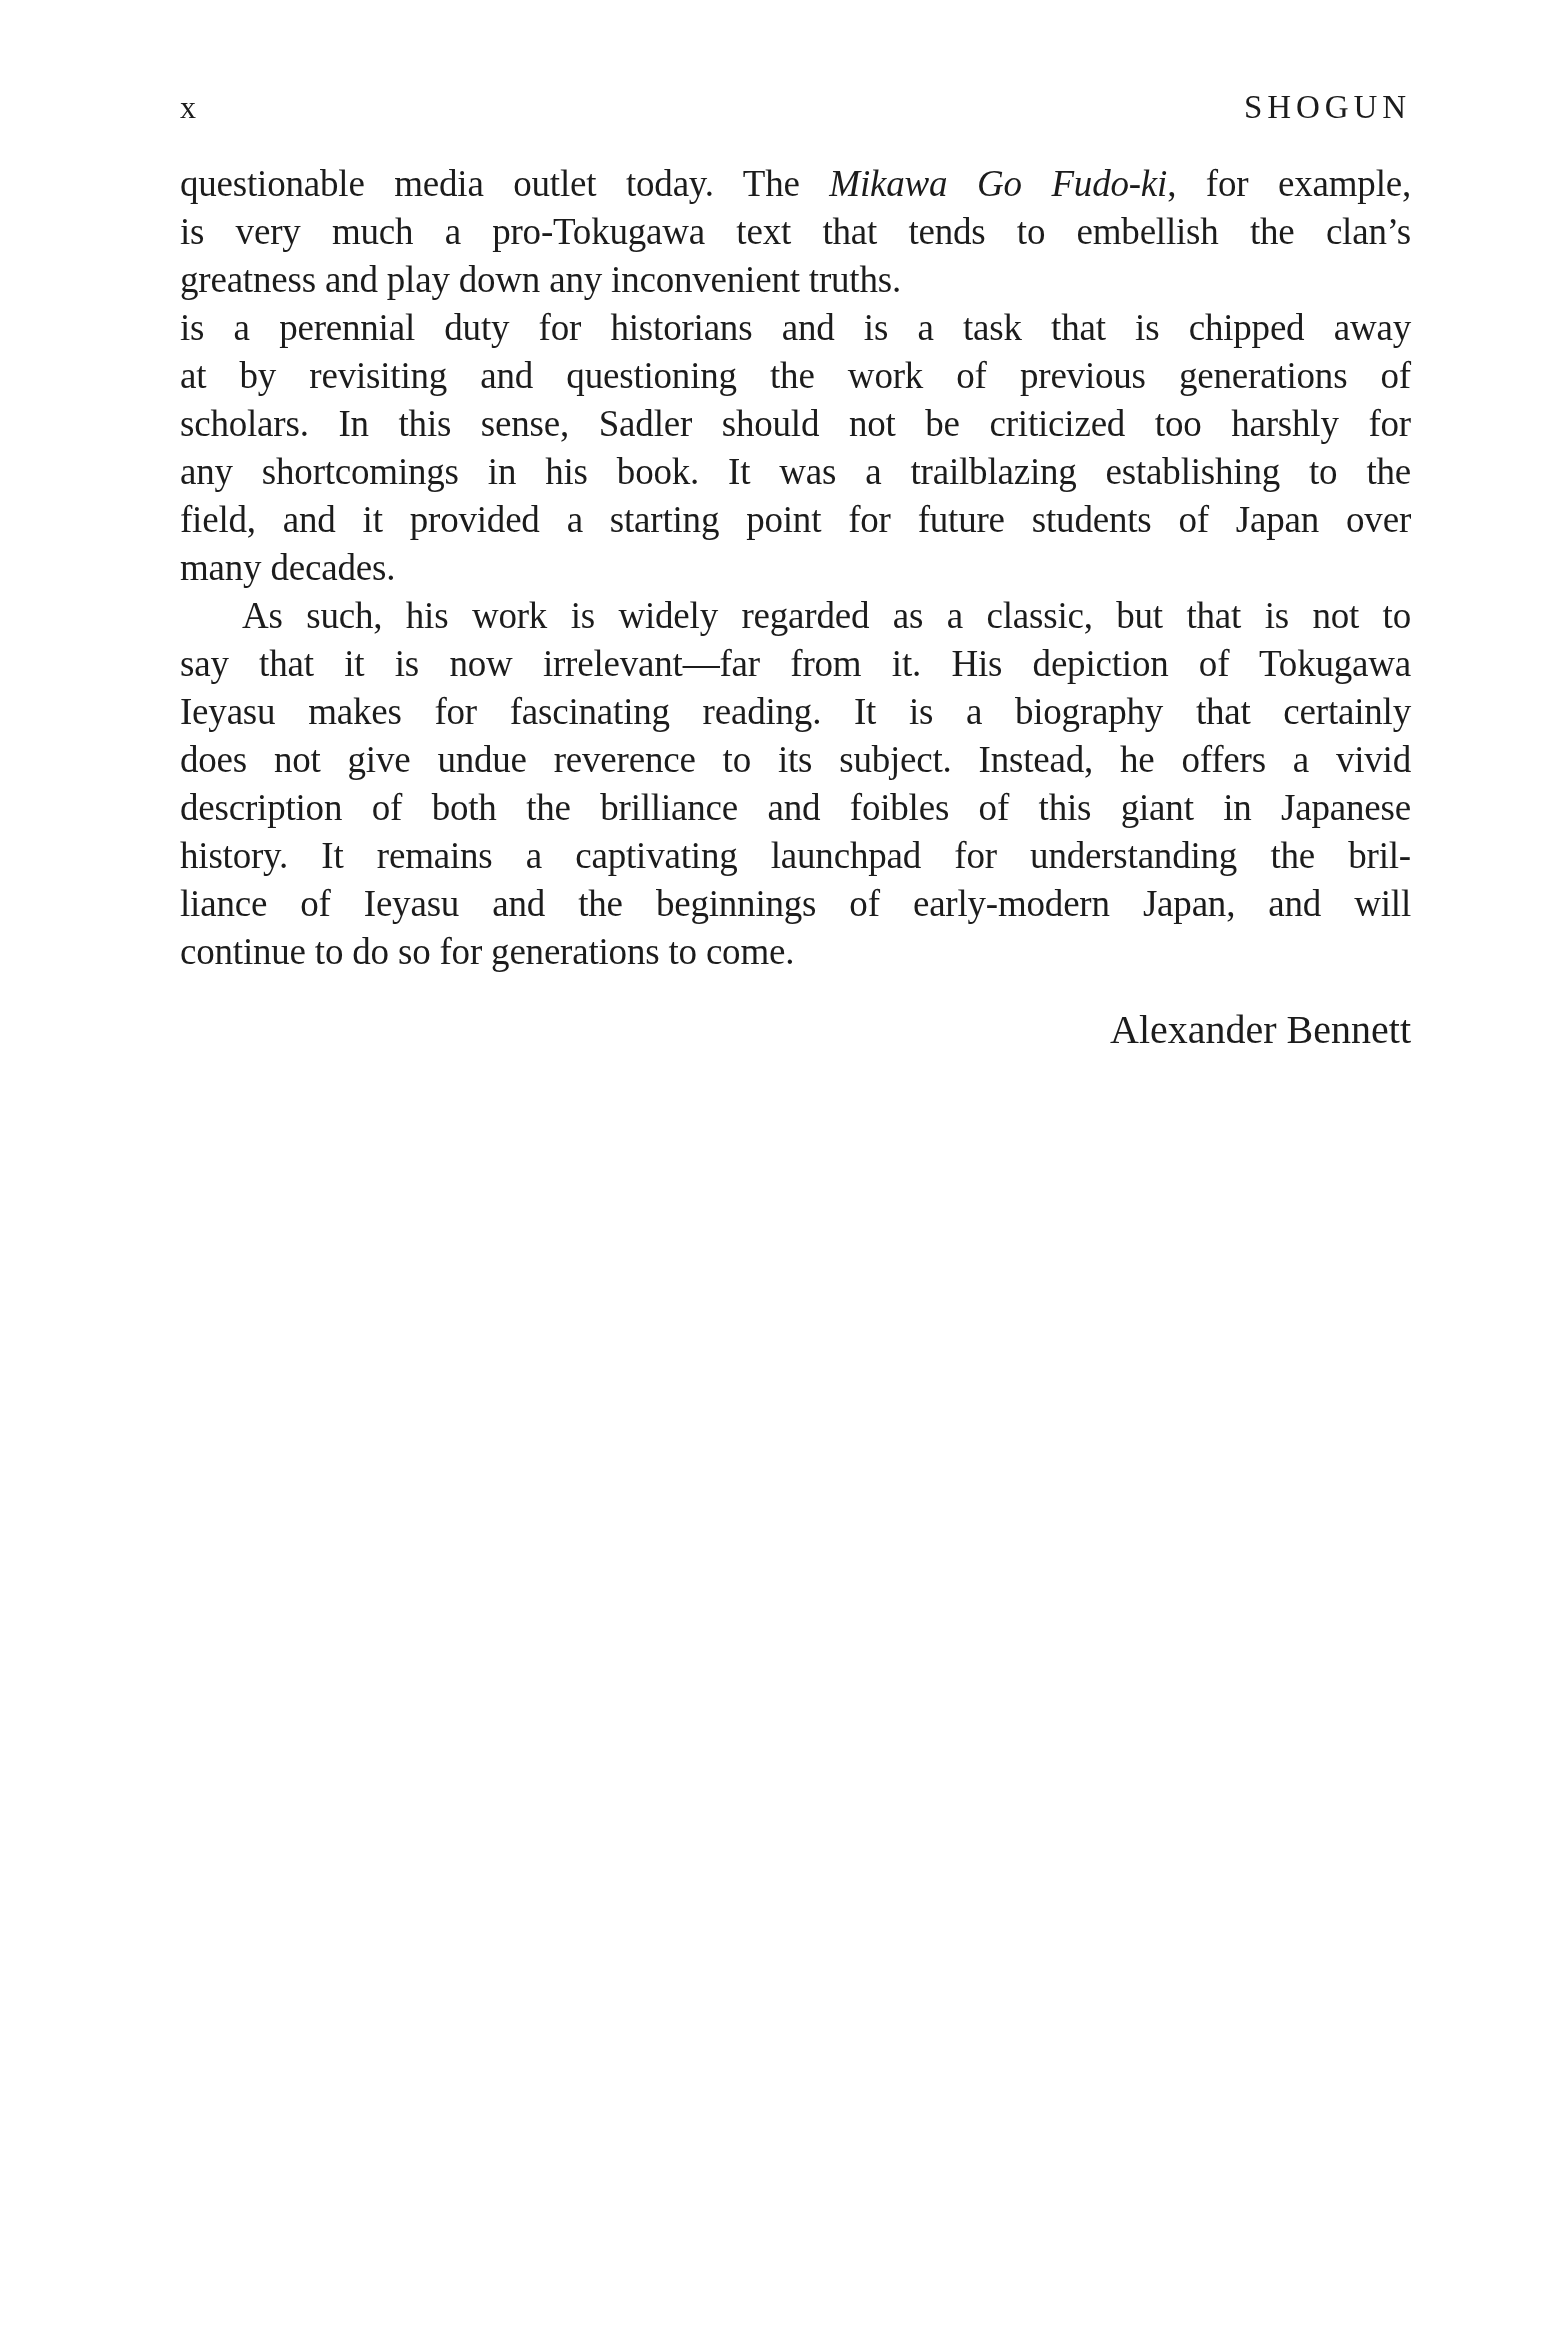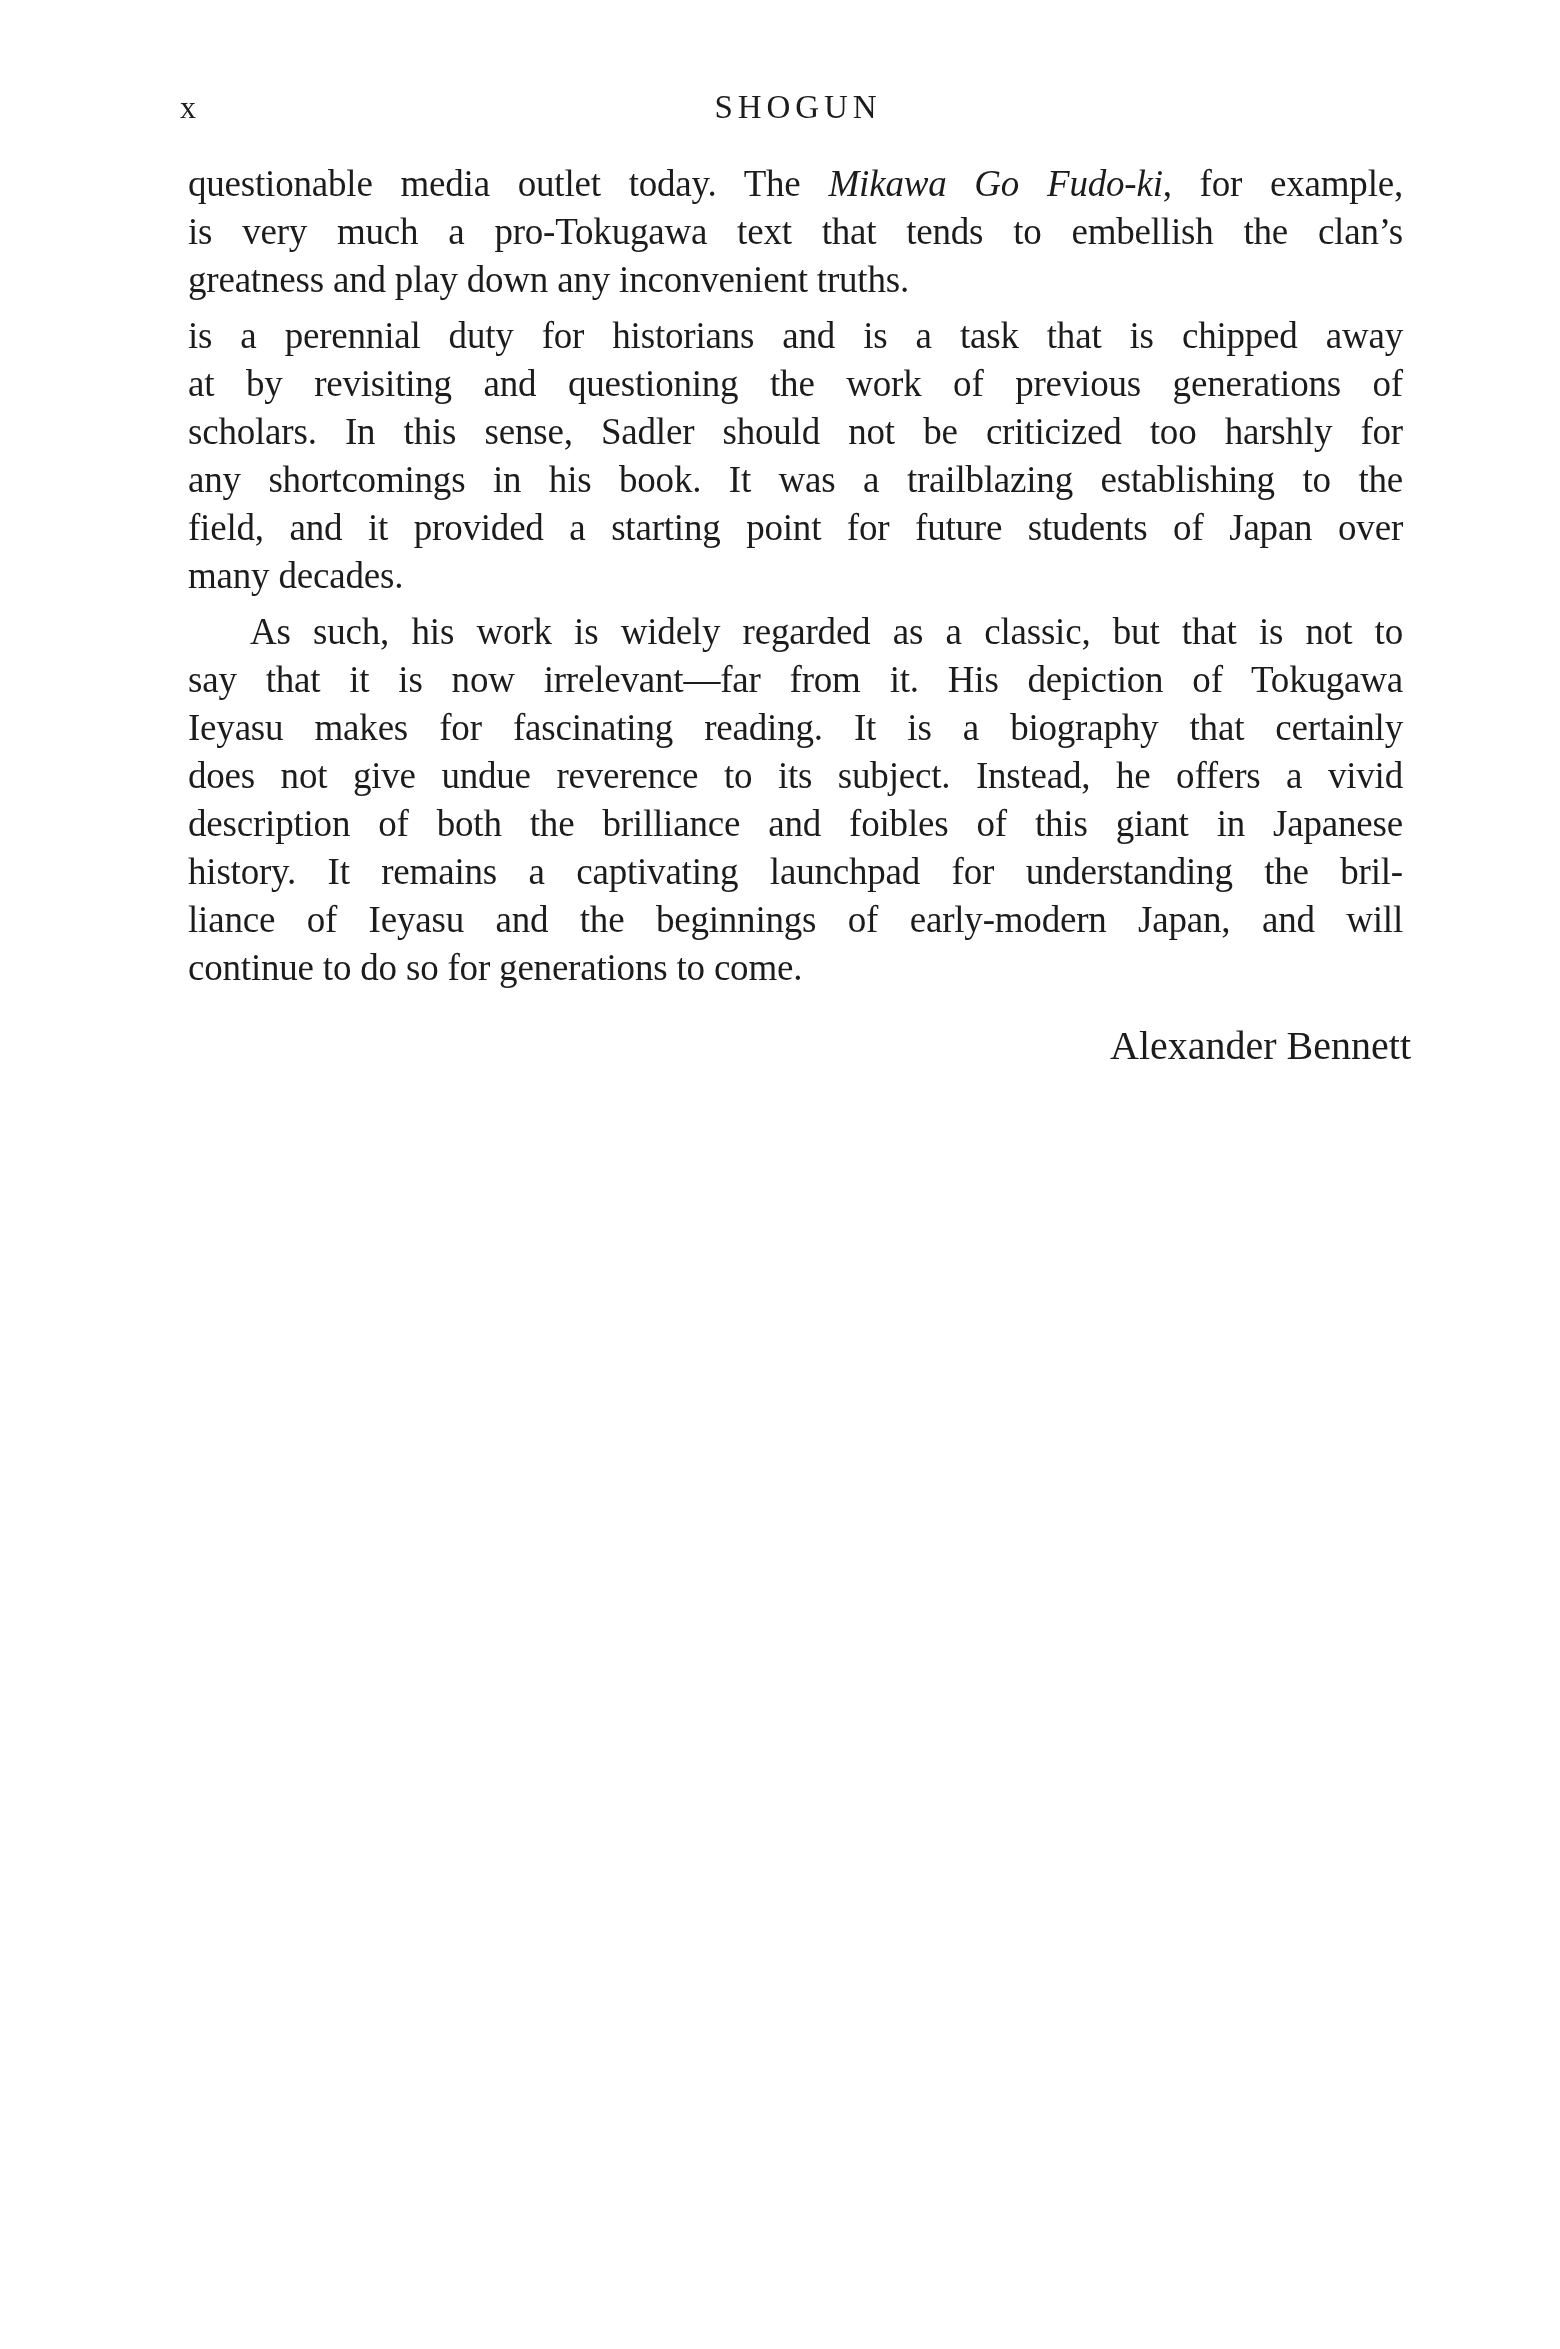--- a/index.html
+++ b/index.html
@@ -25,33 +25,33 @@
   }
   .page-number {
     position: absolute;
     left: 0;
     top: 0;
     font-size: 32px;
     line-height: 43px;
   }
   .running-head-title {
     display: block;
-    text-align: center;
+    text-align: right;
     font-size: 33px;
     line-height: 43px;
     letter-spacing: 4.9px;
     text-indent: 4.9px; 
   }
   .body-text {
     font-size: 37px;
     line-height: 48px;
     letter-spacing: -0.2px;
   }
   .para {
-    margin: 8px;
+    margin: 0;
   }
   .line {
     text-align: justify;
     text-align-last: justify;
   }
   .line.last {
     text-align-last: left;
   }
   .line.indent {
     padding-left: 62px;

